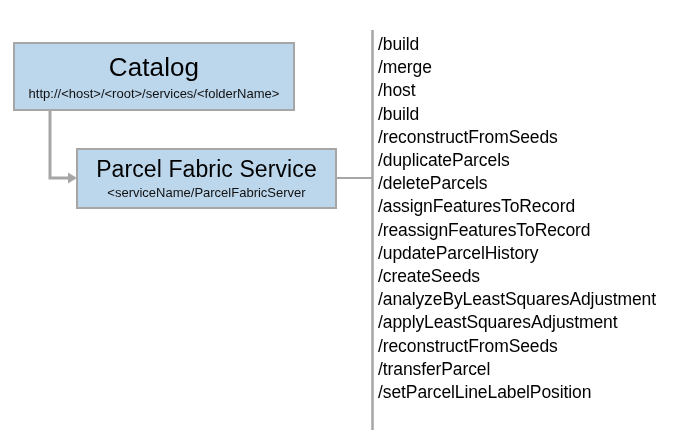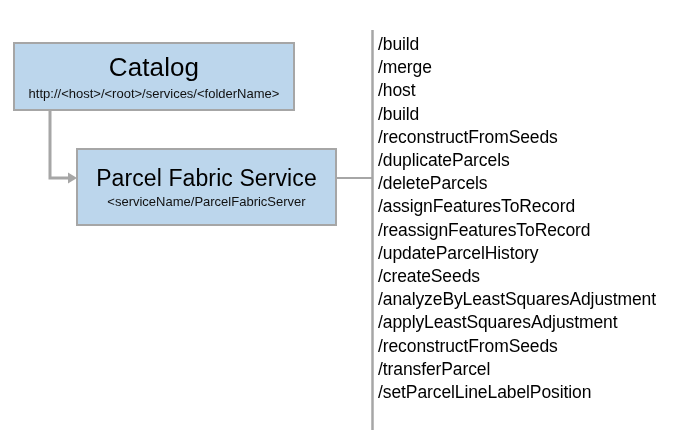--- a/index.html
+++ b/index.html
@@ -68,21 +68,21 @@
     top: 42px;
     width: 282px;
     height: 69px;
   }
   #node-catalog .node-title { font-size: 26px; }
 
   #node-parcel-fabric-service {
     left: 76px;
     top: 148px;
     width: 261px;
-    height: 78px;
+    height: 61px;
   }
   #node-parcel-fabric-service .node-title { font-size: 23px; line-height: 27px; }
   #node-parcel-fabric-service .node-subtitle { font-size: 13px; margin-top: 1px; }
 
   
   .operations {
     position: absolute;
     left: 378px;
     top: 33px;
     width: 306px;

